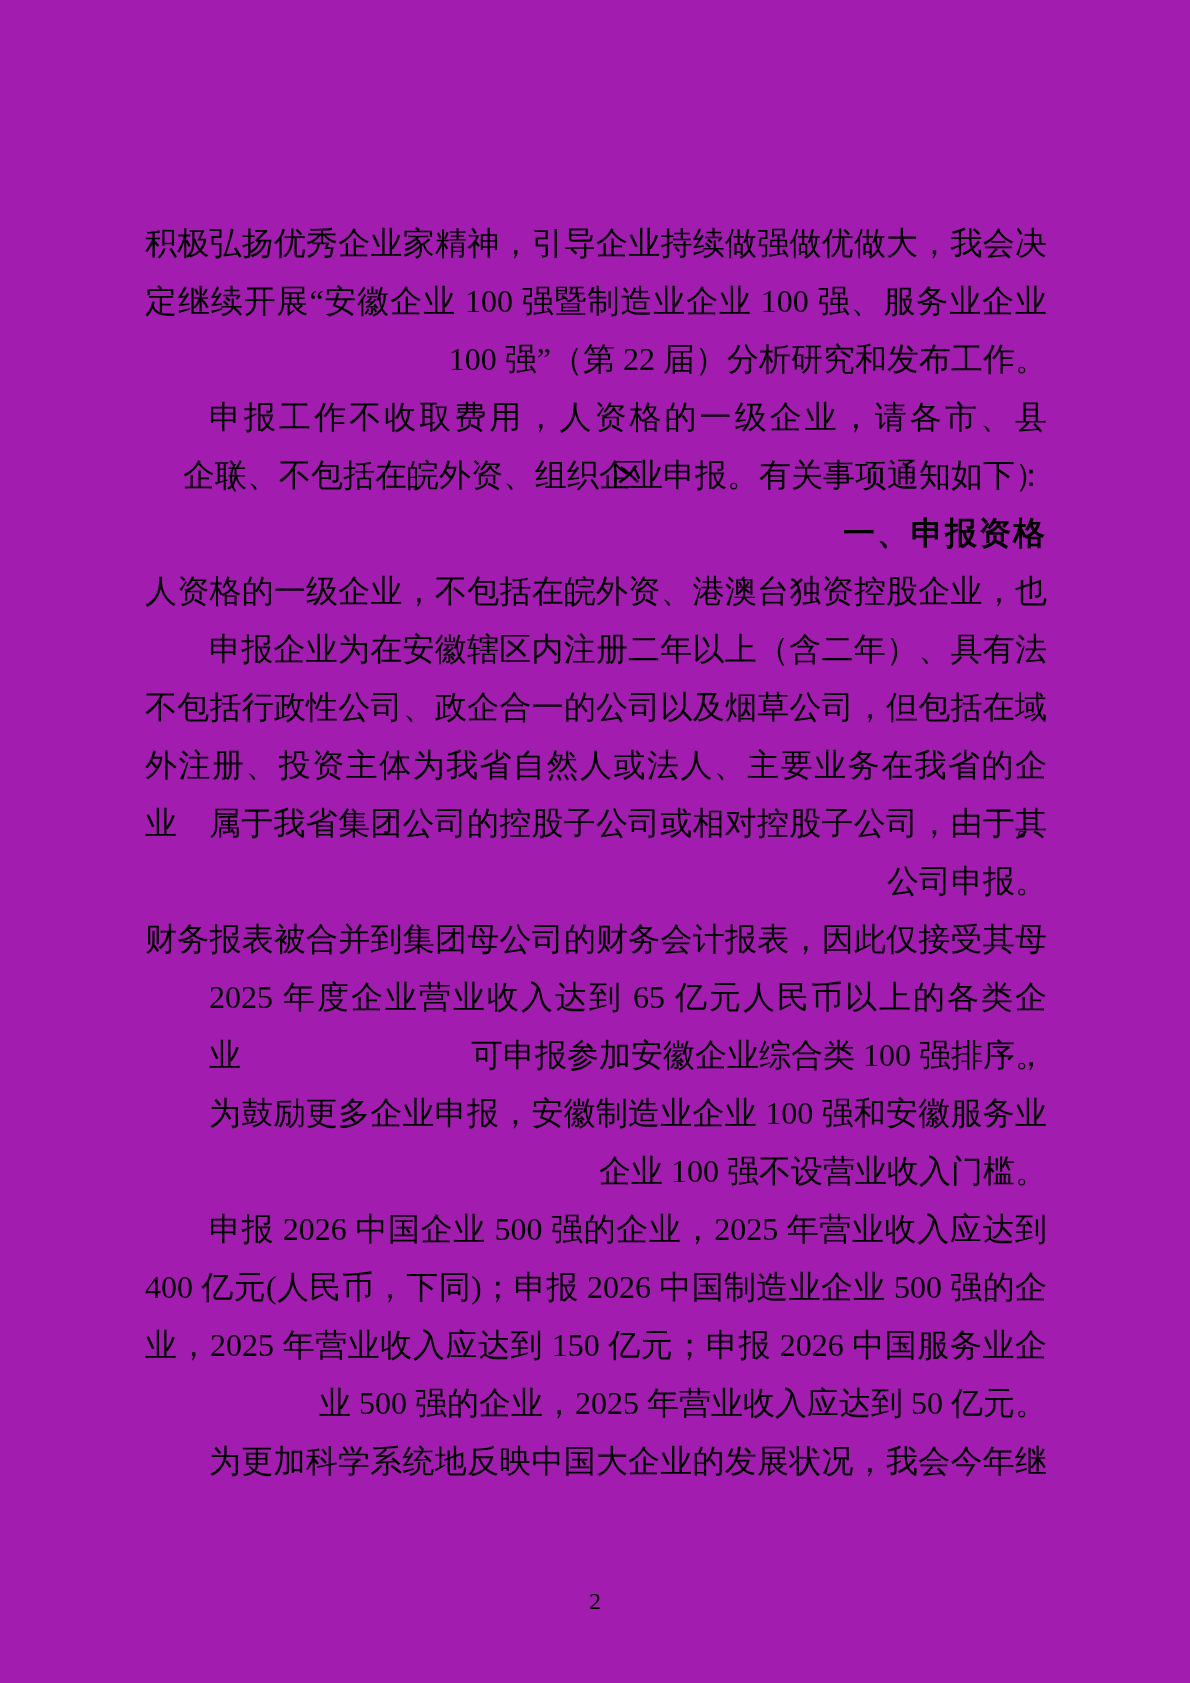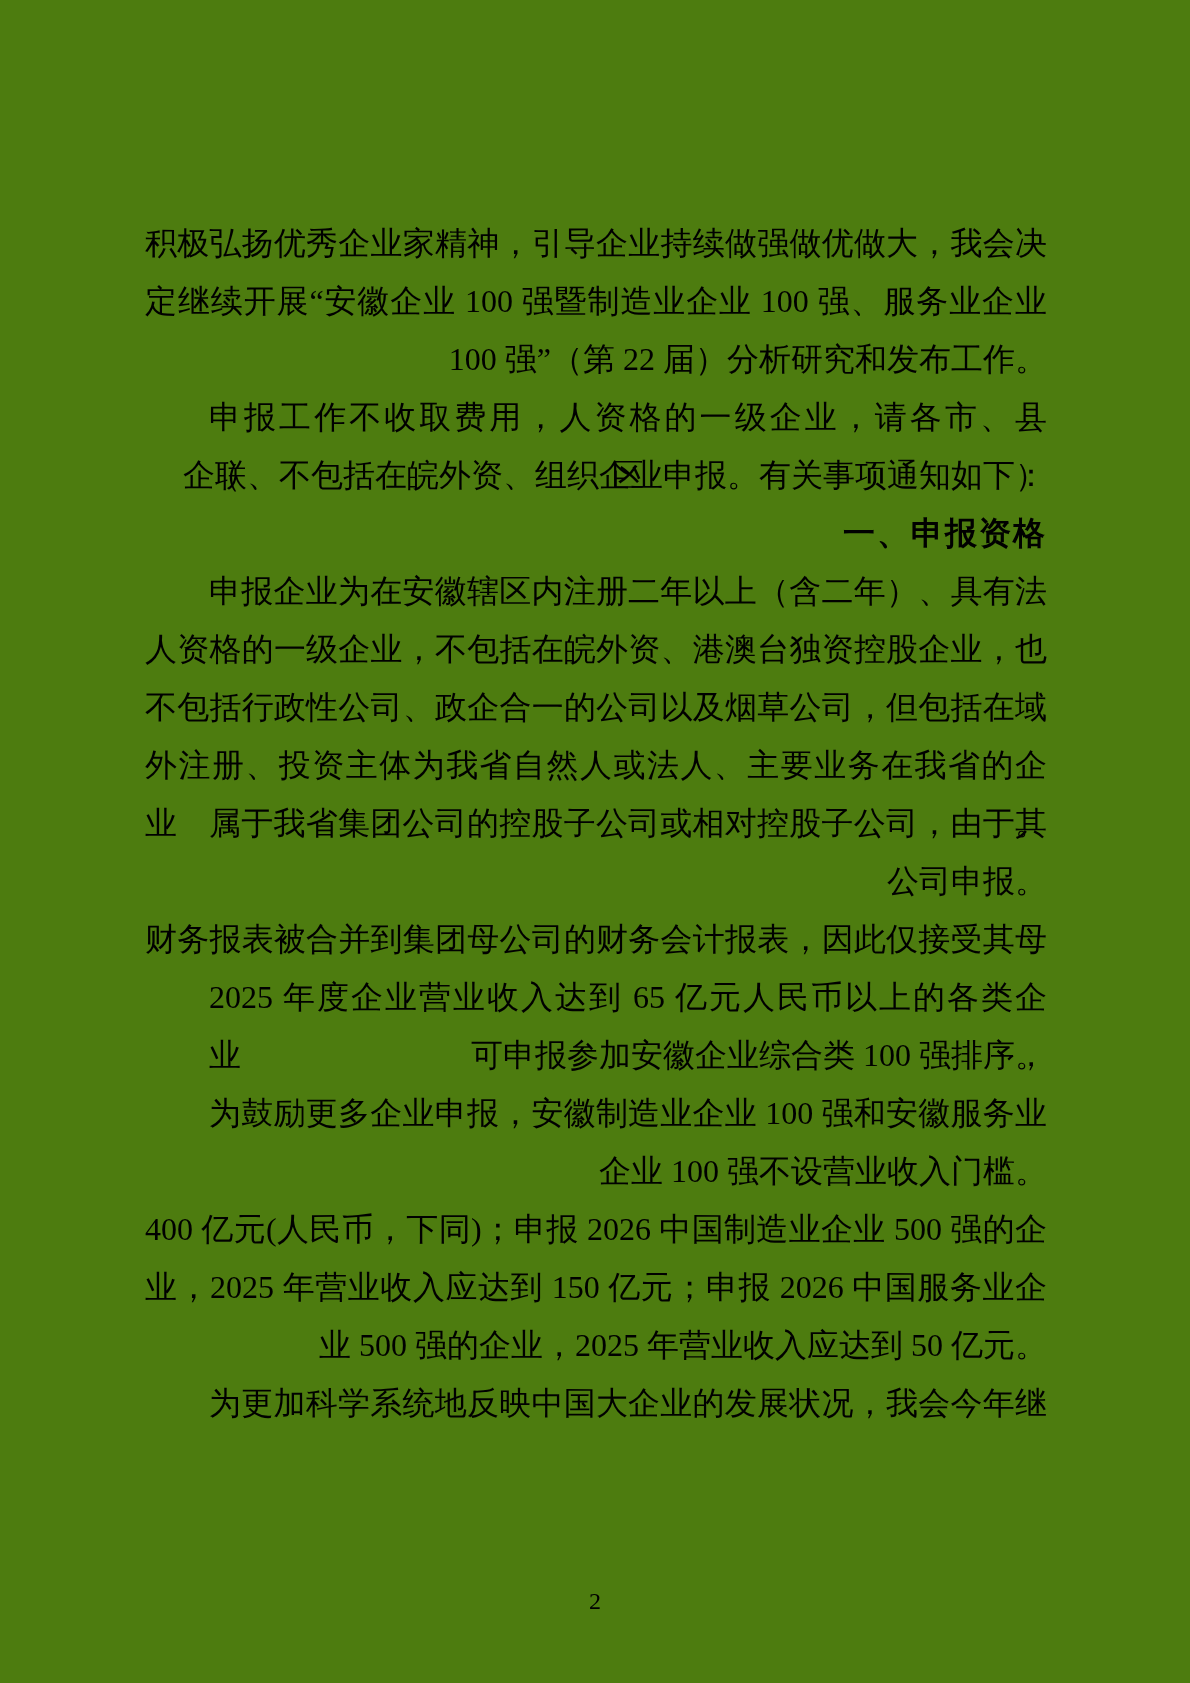--- a/index.html
+++ b/index.html
@@ -4,21 +4,21 @@
 <style>
   html, body {
     margin: 0;
     padding: 0;
     background: #ffffff;
   }
   .page {
     position: relative;
     width: 1190px;
     height: 1683px;
-    background: #4d7c0f;
+    background: #a21caf;
     color: #000000;
     font-family: "Liberation Serif", "DejaVu Serif", serif;
     overflow: hidden;
   }
   .body-text {
     position: absolute;
     left: 145px;
     top: 214px;
     width: 902px;
   }
@@ -67,31 +67,32 @@
 <body>
 
 <div class="page">
   <div class="body-text">
     <div class="line j">积极弘扬优秀企业家精神，引导企业持续做强做优做大，我会决</div>
     <div class="line j">定继续开展“安徽企业 100 强暨制造业企业 100 强、服务业企业</div>
     <div class="line">100 强”（第 22 届）分析研究和发布工作。</div>
     <div class="line j indent">申报工作不收取费用，人资格的一级企业，请各市、县（区）</div>
     <div class="line">企联、不包括在皖外资、组织企业申报。有关事项通知如下：</div>
     <div class="line heading indent">一、申报资格</div>
+    <div class="line j">人资格的一级企业，不包括在皖外资、港澳台独资控股企业，也</div>
     <div class="line j indent">申报企业为在安徽辖区内注册二年以上（含二年）、具有法</div>
-    <div class="line j">人资格的一级企业，不包括在皖外资、港澳台独资控股企业，也</div>
     <div class="line j">不包括行政性公司、政企合一的公司以及烟草公司，但包括在域</div>
     <div class="line j">外注册、投资主体为我省自然人或法人、主要业务在我省的企业。</div>
     <div class="line j indent">属于我省集团公司的控股子公司或相对控股子公司，由于其</div>
     <div class="line">公司申报。</div>
     <div class="line j">财务报表被合并到集团母公司的财务会计报表，因此仅接受其母</div>
     <div class="line j indent">2025 年度企业营业收入达到 65 亿元人民币以上的各类企业，</div>
     <div class="line">可申报参加安徽企业综合类 100 强排序。</div>
     <div class="line j indent">为鼓励更多企业申报，安徽制造业企业 100 强和安徽服务业</div>
     <div class="line">企业 100 强不设营业收入门槛。</div>
+    <div class="line j indent">申报 2026 中国企业 500 强的企业，2025 年营业收入应达到</div>
     <div class="line j">400 亿元(人民币，下同)；申报 2026 中国制造业企业 500 强的企</div>
     <div class="line j">业，2025 年营业收入应达到 150 亿元；申报 2026 中国服务业企</div>
     <div class="line">业 500 强的企业，2025 年营业收入应达到 50 亿元。</div>
     <div class="line j indent">为更加科学系统地反映中国大企业的发展状况，我会今年继</div>
   </div>
 
   <div class="page-footer">
     <span class="page-number">2</span>
   </div>
 </div>

